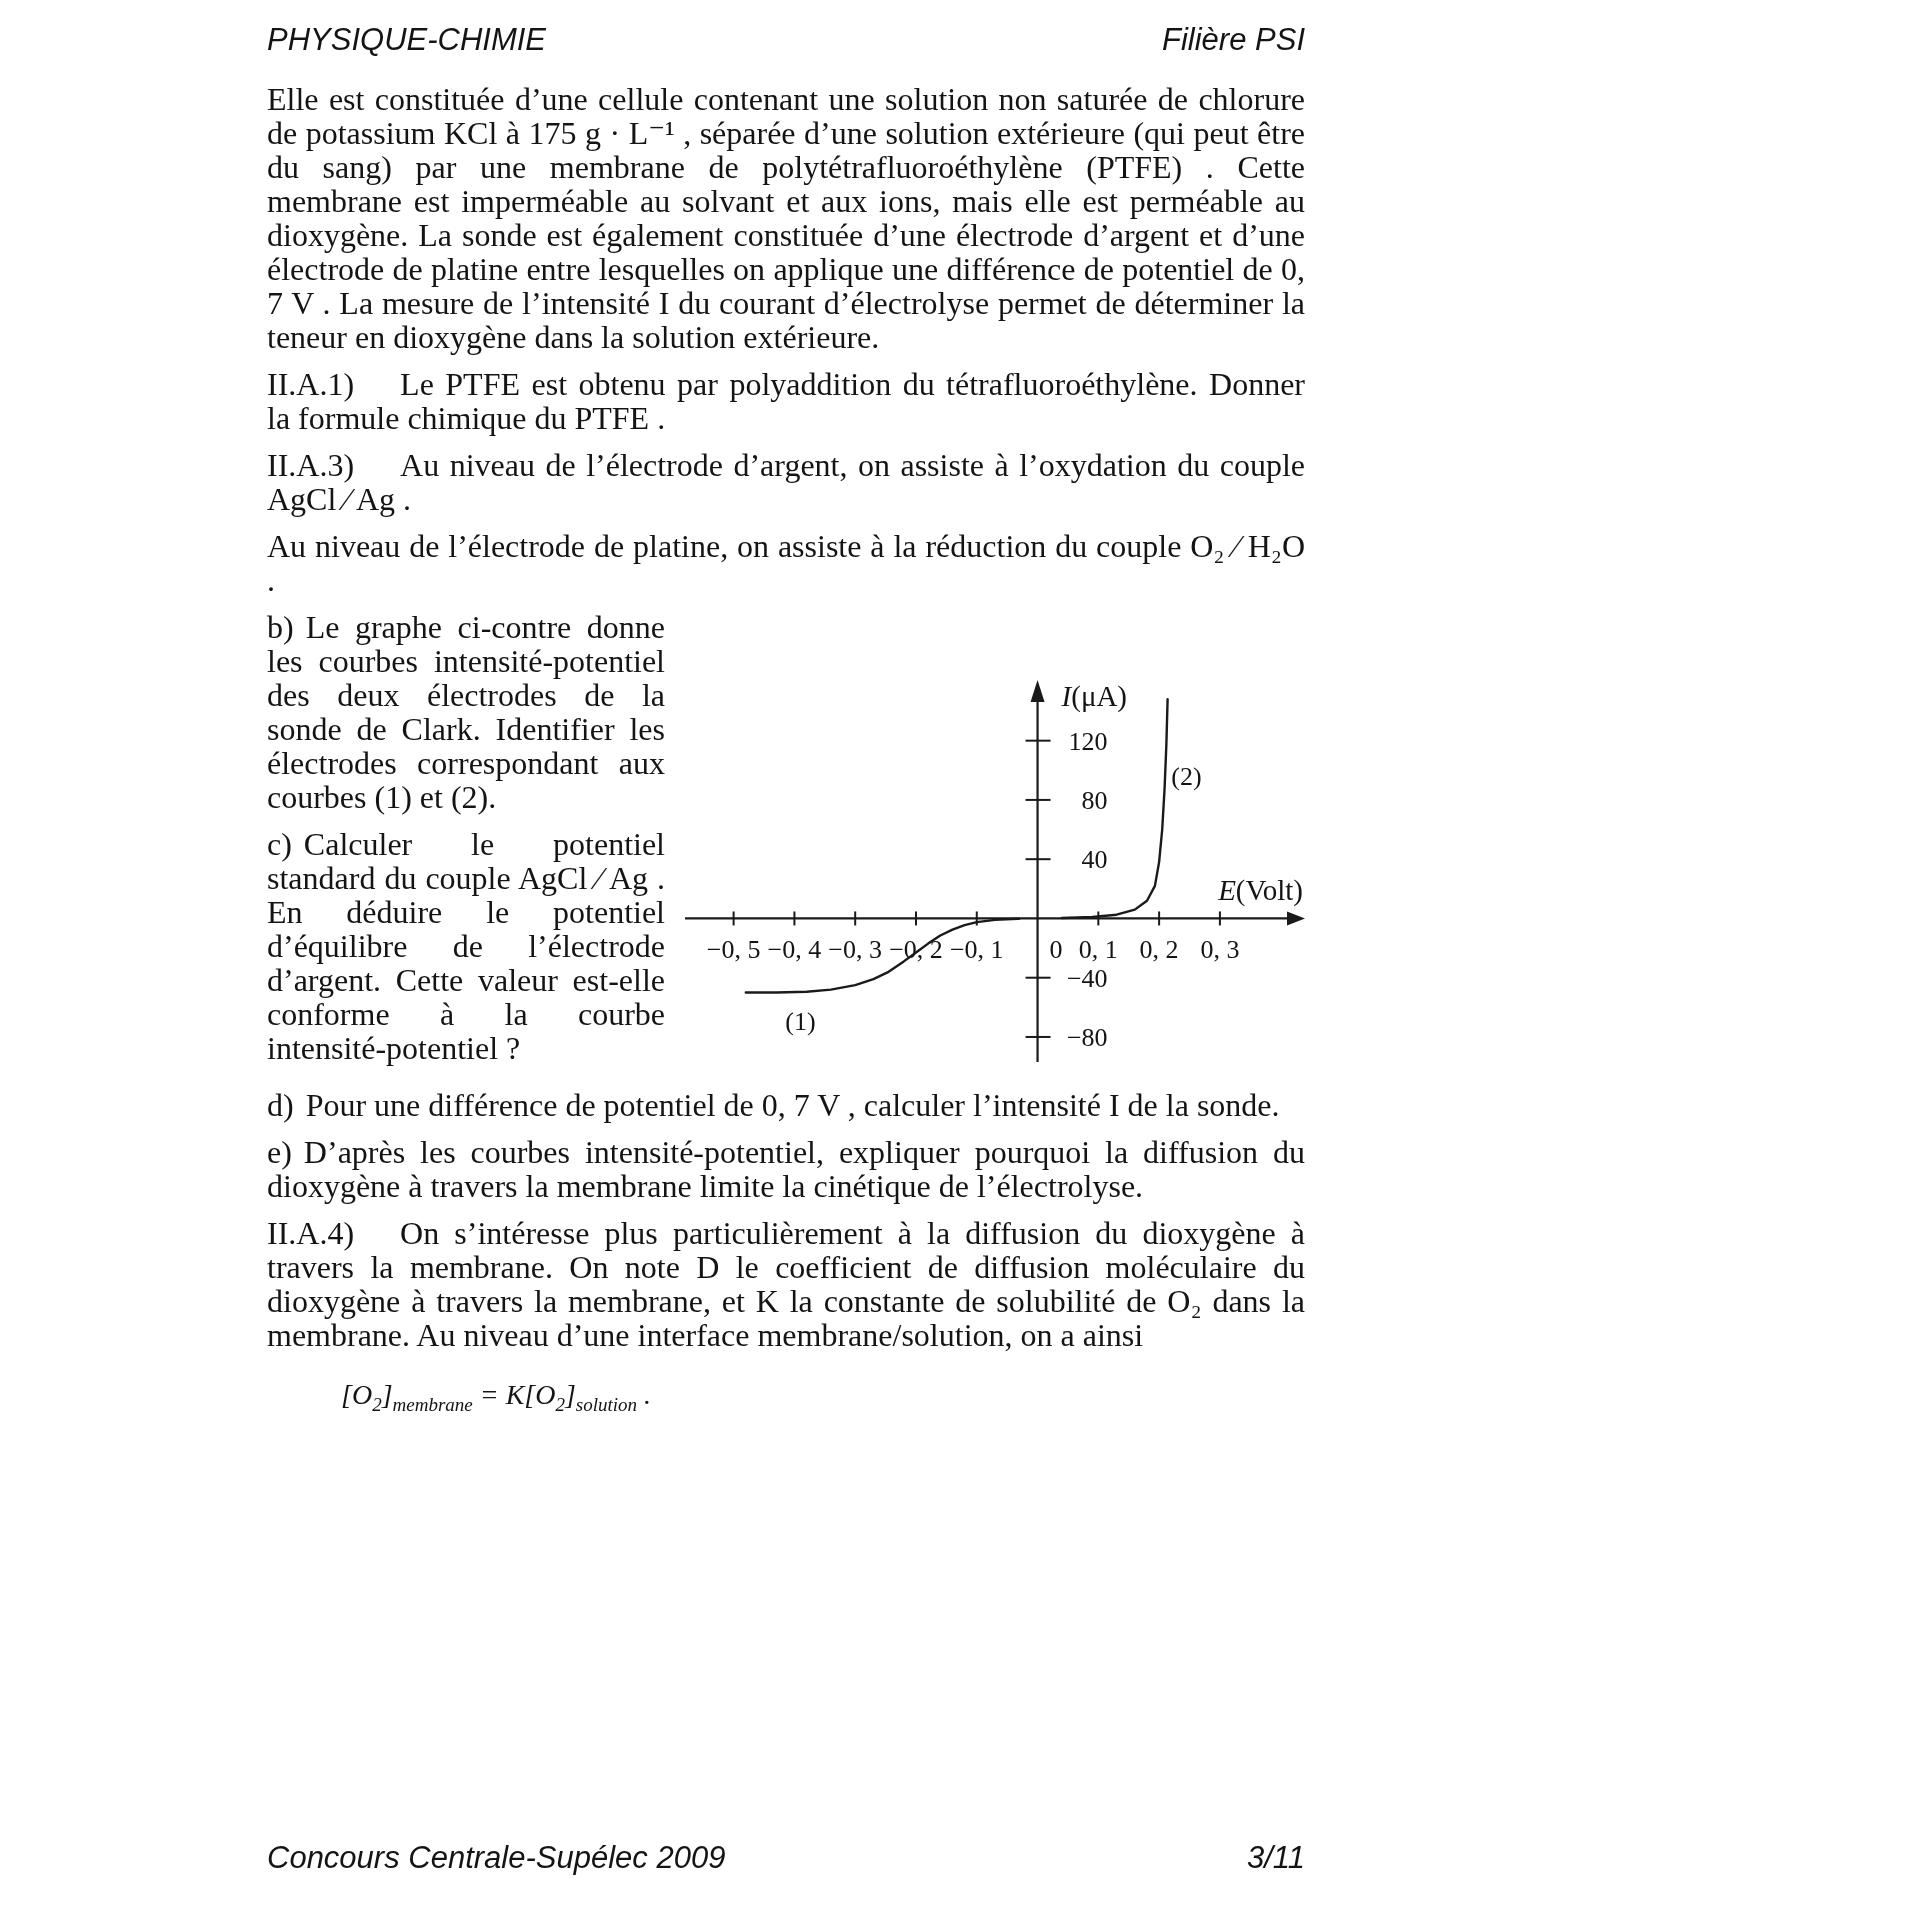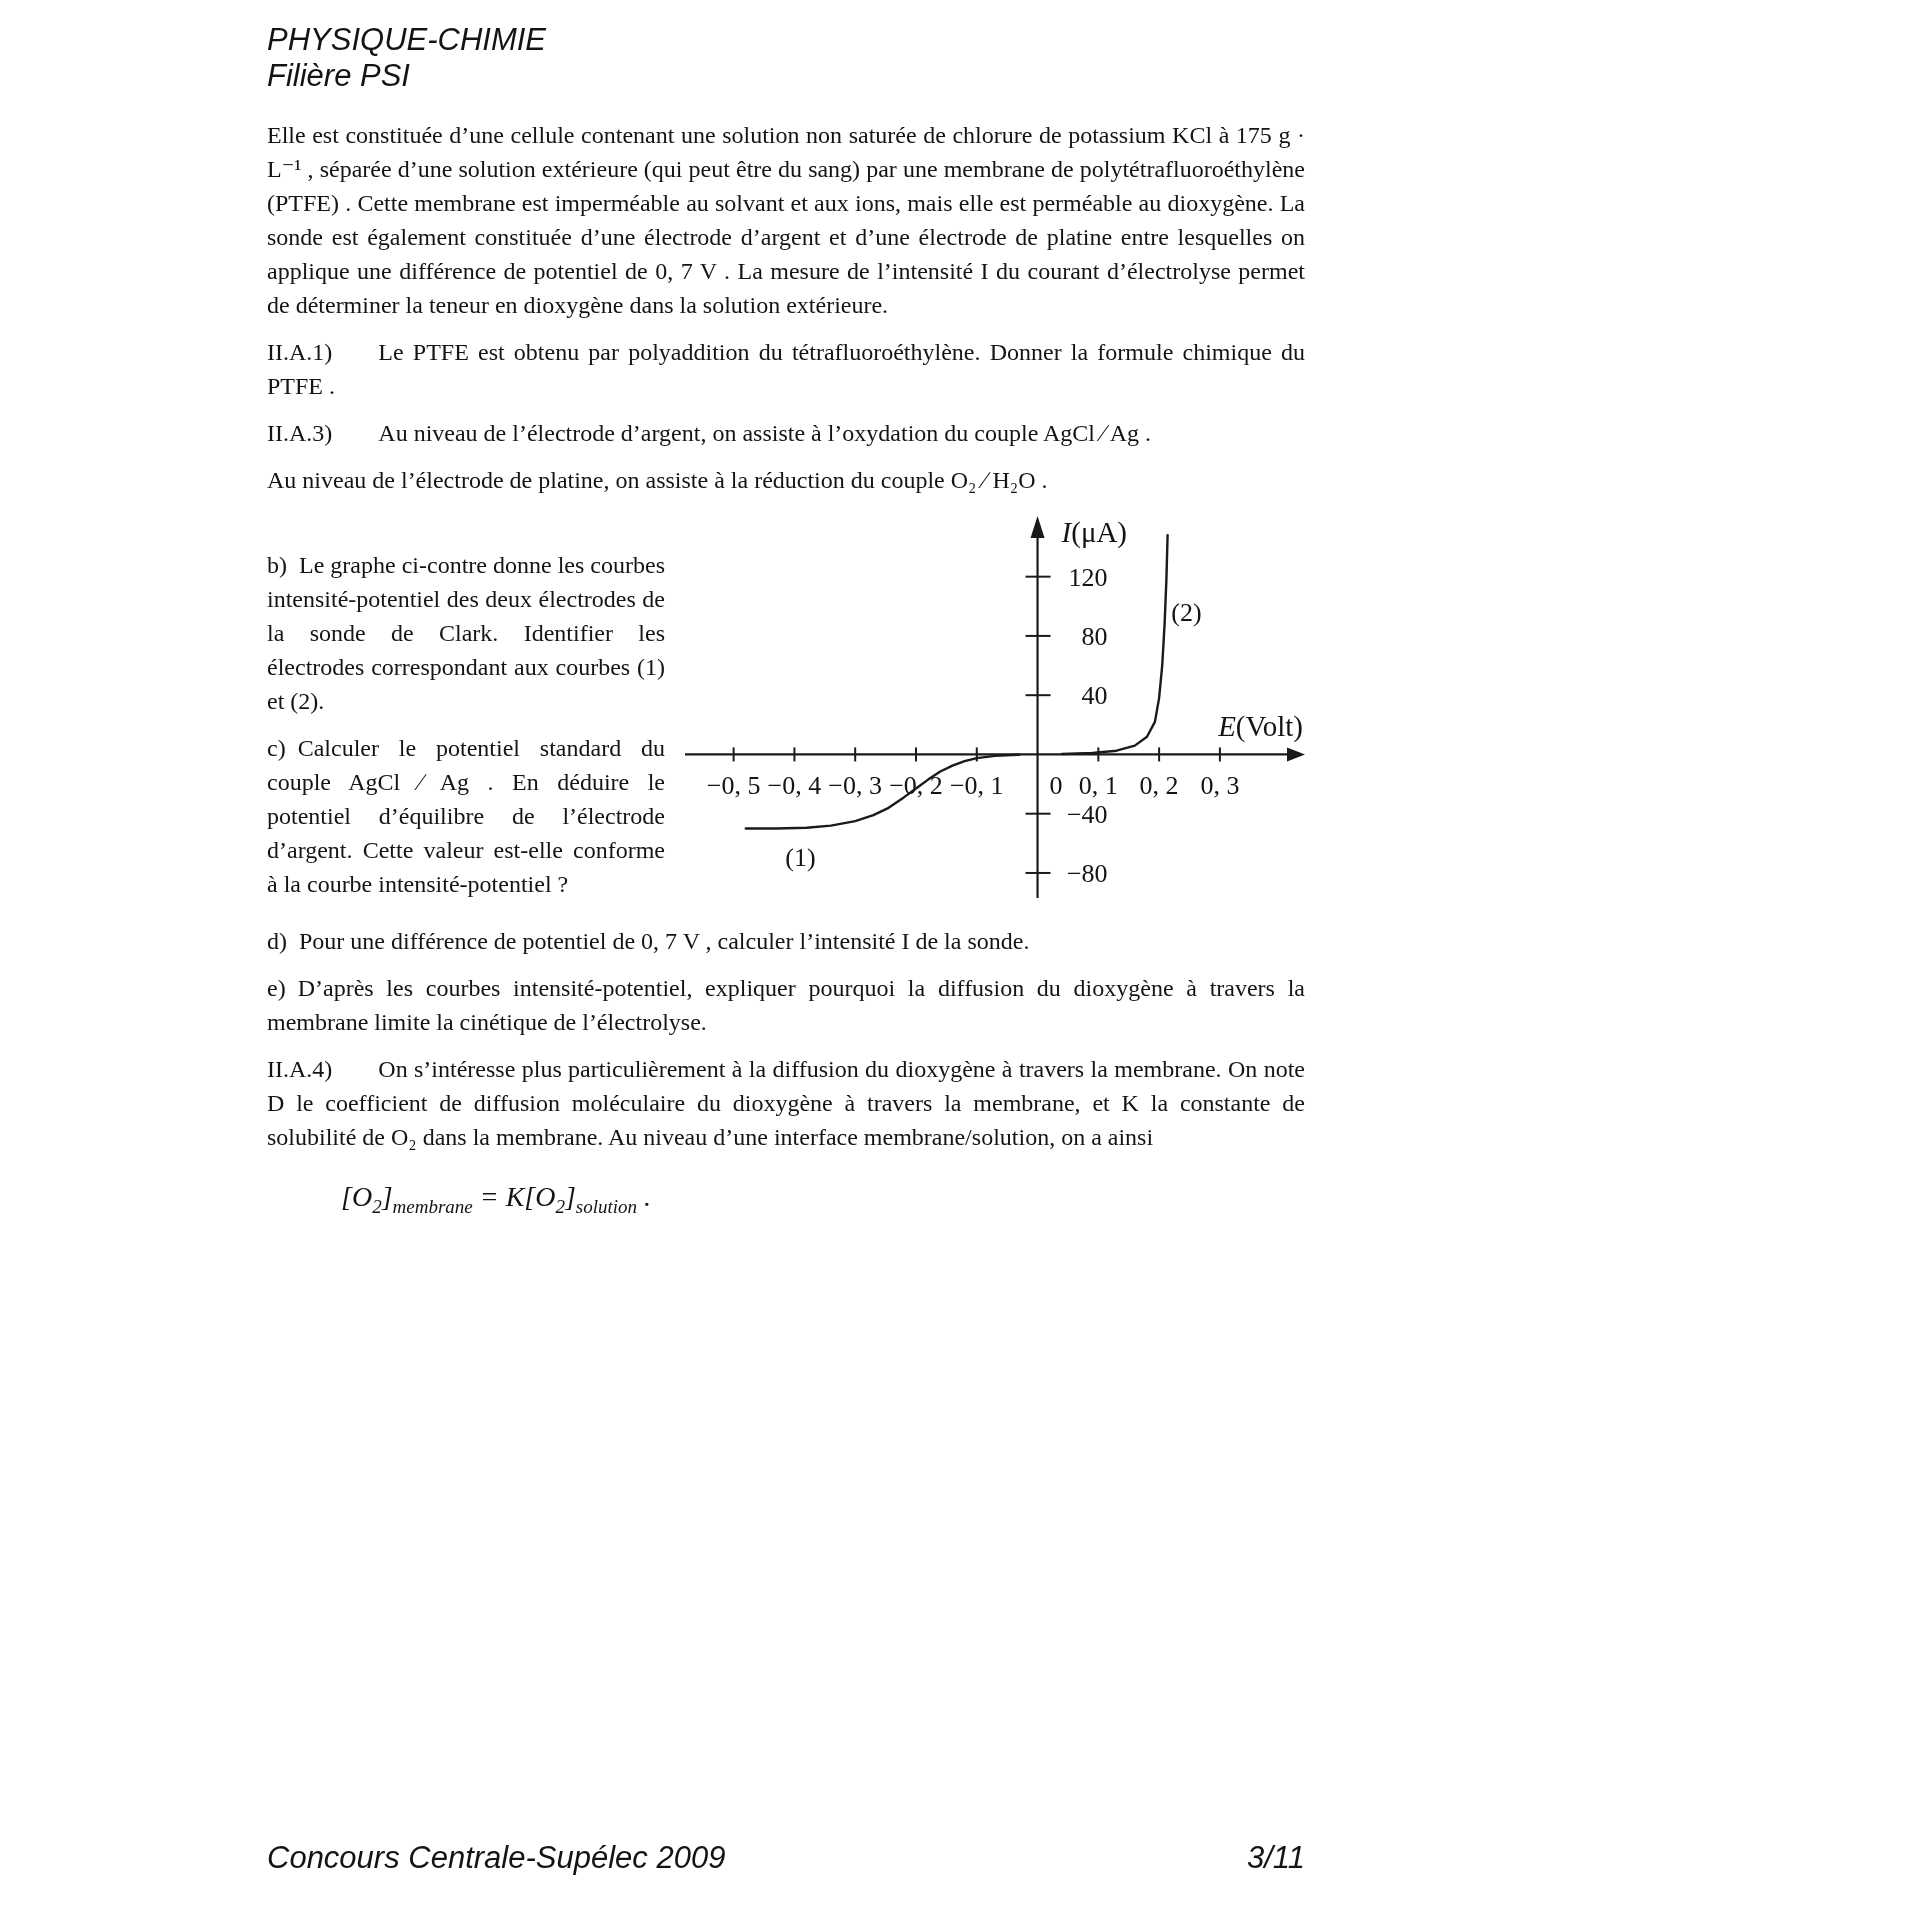--- a/index.html
+++ b/index.html
@@ -5,25 +5,25 @@
   * { margin:0; padding:0; box-sizing:border-box; }
   html, body { width:1921px; height:1921px; background:#ffffff; overflow:hidden; }
   body { font-family:"Liberation Serif","DejaVu Serif",serif; color:#141414; position:relative; }
 
   .page { position:absolute; left:0; top:0; width:1921px; height:1921px; background:#ffffff; }
   .content { position:absolute; left:267px; top:22px; width:1038px; }
 
   .doc-header {
     display:flex; justify-content:space-between; align-items:baseline;
     font-family:"Liberation Sans","DejaVu Sans",sans-serif;
-    font-style:italic; font-size:31px; margin-bottom:24px;flex-direction:column;
+    font-style:italic; font-size:31px; margin-bottom:24px;
   }
 
   p.body {
-    font-size:24px; line-height:34px; text-align:justify;
+    font-size:32px; line-height:34px; text-align:justify;
     margin-bottom:13px; hyphens:auto;
   }
   .qlabel-num { margin-right:46px; white-space:nowrap; }
   .qlabel-let { margin-right:12px; white-space:nowrap; }
 
   .cols { display:flex; align-items:flex-end; margin-bottom:10px; }
   .col-text { width:398px; }
   .col-chart { width:620px; margin-left:20px; }
 
   .equation { font-size:28px; font-style:italic; margin:27px 0 0 74px; }

